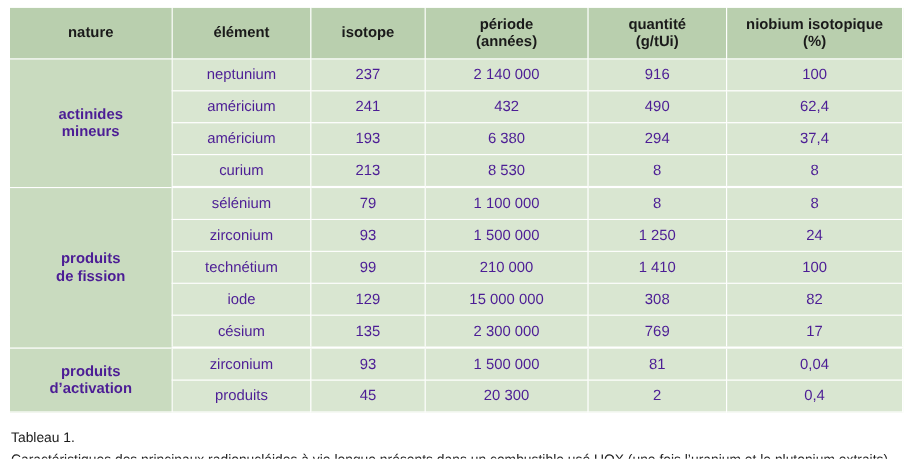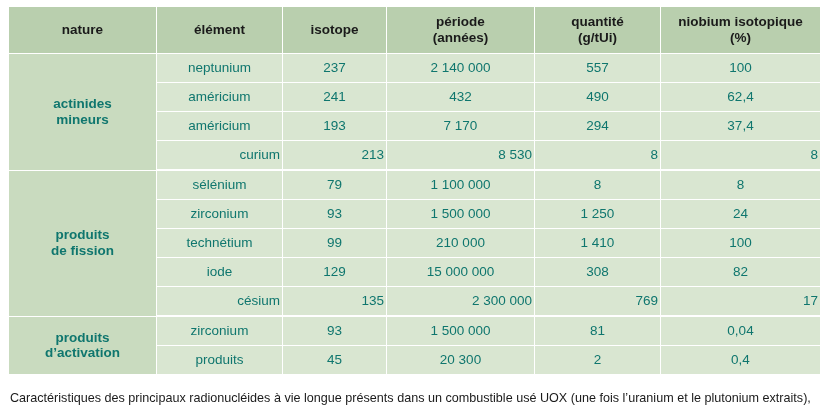--- a/index.html
+++ b/index.html
@@ -38,31 +38,30 @@
   table.data-table thead th {
     background: #b9cfae;
     font-weight: bold;
     height: 40px;
     font-size: 13.5px;
     color: #1a1a1a;
   }
   table.data-table tbody td {
     background: #d9e6d1;
     height: 22px;
-    color: #0f766e;
+    color: #4c1d95;
   }
   td.group-cell {
     background: #c9dbbf !important;
     font-size: 13.5px;
     line-height: 1.45;
     font-weight: bold;
   }
   tr.group-end td {
     border-bottom: 2px solid #ffffff;
-    text-align: right;
   }
   .col-nature { width: 148px; }
   .col-element { width: 126px; }
   .col-isotope { width: 104px; }
   .col-periode { width: 148px; }
   .col-quantite { width: 126px; }
   .col-teneur { width: 160px; }
 
   .caption {
     margin: 14px 10px 0 10px;
@@ -121,34 +120,34 @@
     <tbody>
 
       <tr>
         <td class="group-cell" rowspan="4">
           <span>actinides</span><br>
           <span>mineurs</span>
         </td>
         <td>neptunium</td>
         <td>237</td>
         <td>2 140 000</td>
-        <td>557</td>
+        <td>916</td>
         <td>100</td>
       </tr>
       <tr>
         <td>américium</td>
         <td>241</td>
         <td>432</td>
         <td>490</td>
         <td>62,4</td>
       </tr>
       <tr>
         <td>américium</td>
         <td>193</td>
-        <td>7 170</td>
+        <td>6 380</td>
         <td>294</td>
         <td>37,4</td>
       </tr>
       <tr class="group-end">
         <td>curium</td>
         <td>213</td>
         <td>8 530</td>
         <td>8</td>
         <td>8</td>
       </tr>
@@ -209,16 +208,17 @@
         <td>45</td>
         <td>20 300</td>
         <td>2</td>
         <td>0,4</td>
       </tr>
 
     </tbody>
   </table>
 
   <div class="caption">
+    <span class="cap-title">Tableau 1.</span>
     <p><span>Caractéristiques des principaux radionucléides à vie longue présents dans un combustible usé UOX (une fois l’uranium et le plutonium extraits), </span></p>
   </div>
 
 </div>
 
 </body></html>

